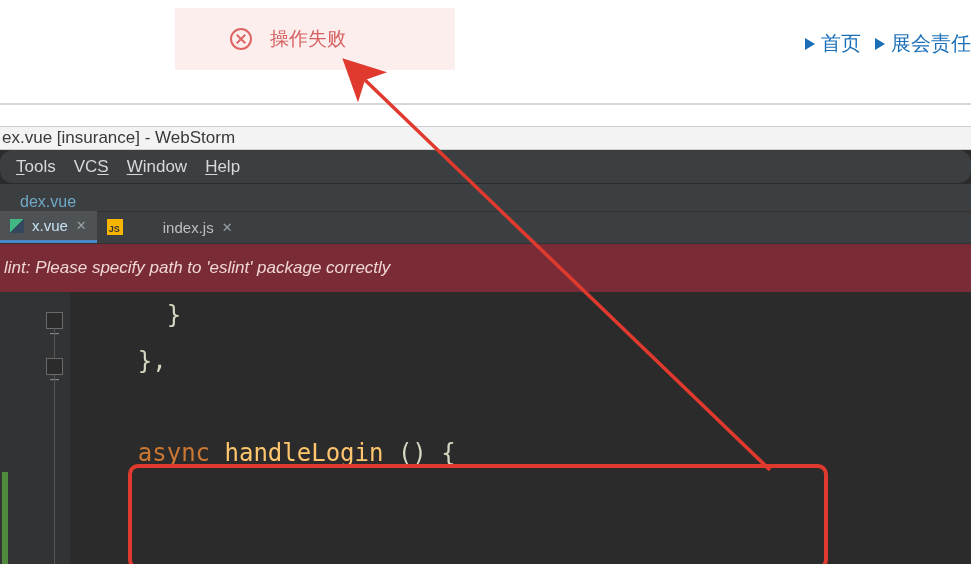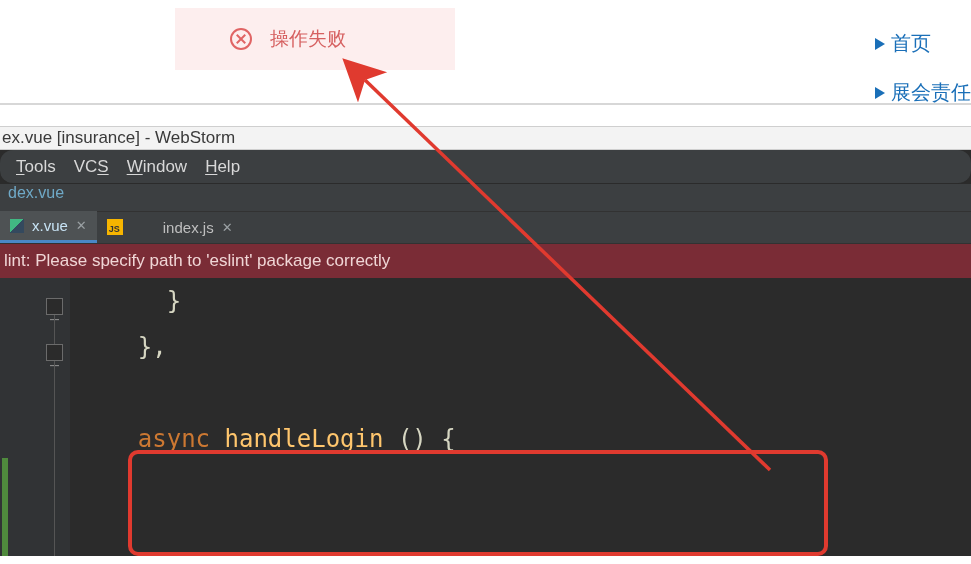--- a/index.html
+++ b/index.html
@@ -37,23 +37,22 @@
     transform-origin: center;
   }
   .toast .icn::before { transform: translate(-50%,-50%) rotate(45deg); }
   .toast .icn::after  { transform: translate(-50%,-50%) rotate(-45deg); }
   .toast .msg { color: #d66060; font-size: 19px; }
 
   .nav-links {
     position: absolute;
     right: 0; top: 30px;
     display: flex;
-    gap: 22px;
+    gap: 14px;
     padding-right: 0;
-    flex-direction: column;
   }
   .nav-link {
     display: flex;
     align-items: center;
     gap: 6px;
     color: #1a6fb8;
     font-size: 20px;
     cursor: pointer;
   }
   .nav-link .tri {
@@ -108,22 +107,22 @@
   }
   .menubar .mi { cursor: pointer; }
   .menubar .mi u { text-decoration: underline; text-underline-offset: 2px; }
 
   .breadcrumb {
     height: 28px;
     background: #3c3f41;
     color: #6fa9c7;
     font-size: 16px;
     display: flex;
-    align-items: flex-start;
-    padding-left: 8px;
+    align-items: flex-end;
+    padding-left: 20px;
     border-bottom: 1px solid #323232;
   }
 
   .tabbar {
     height: 32px;
     background: #3c3f41;
     display: flex;
     align-items: flex-end;
     border-bottom: 1px solid #323232;
   }
@@ -153,27 +152,28 @@
     color: #333;
     font-size: 9px;
     font-weight: bold;
     display: flex;
     align-items: flex-end;
     justify-content: flex-start;
     padding: 0 0 1px 2px;
   }
 
   .lint-bar {
-    height: 34px;
+    height: 48px;
     background: #7a2c36;
     color: #f0d6d6;
     font-size: 17px;
     display: flex;
     align-items: center;
     padding-left: 4px;
+    font-style: italic;
   }
 
   .editor {
     position: relative;
     height: 278px;
     background: #2b2b2b;
     font-family: "Consolas","Menlo",monospace;
     font-size: 24px;
     line-height: 46px;
     color: #d6d6c2;

